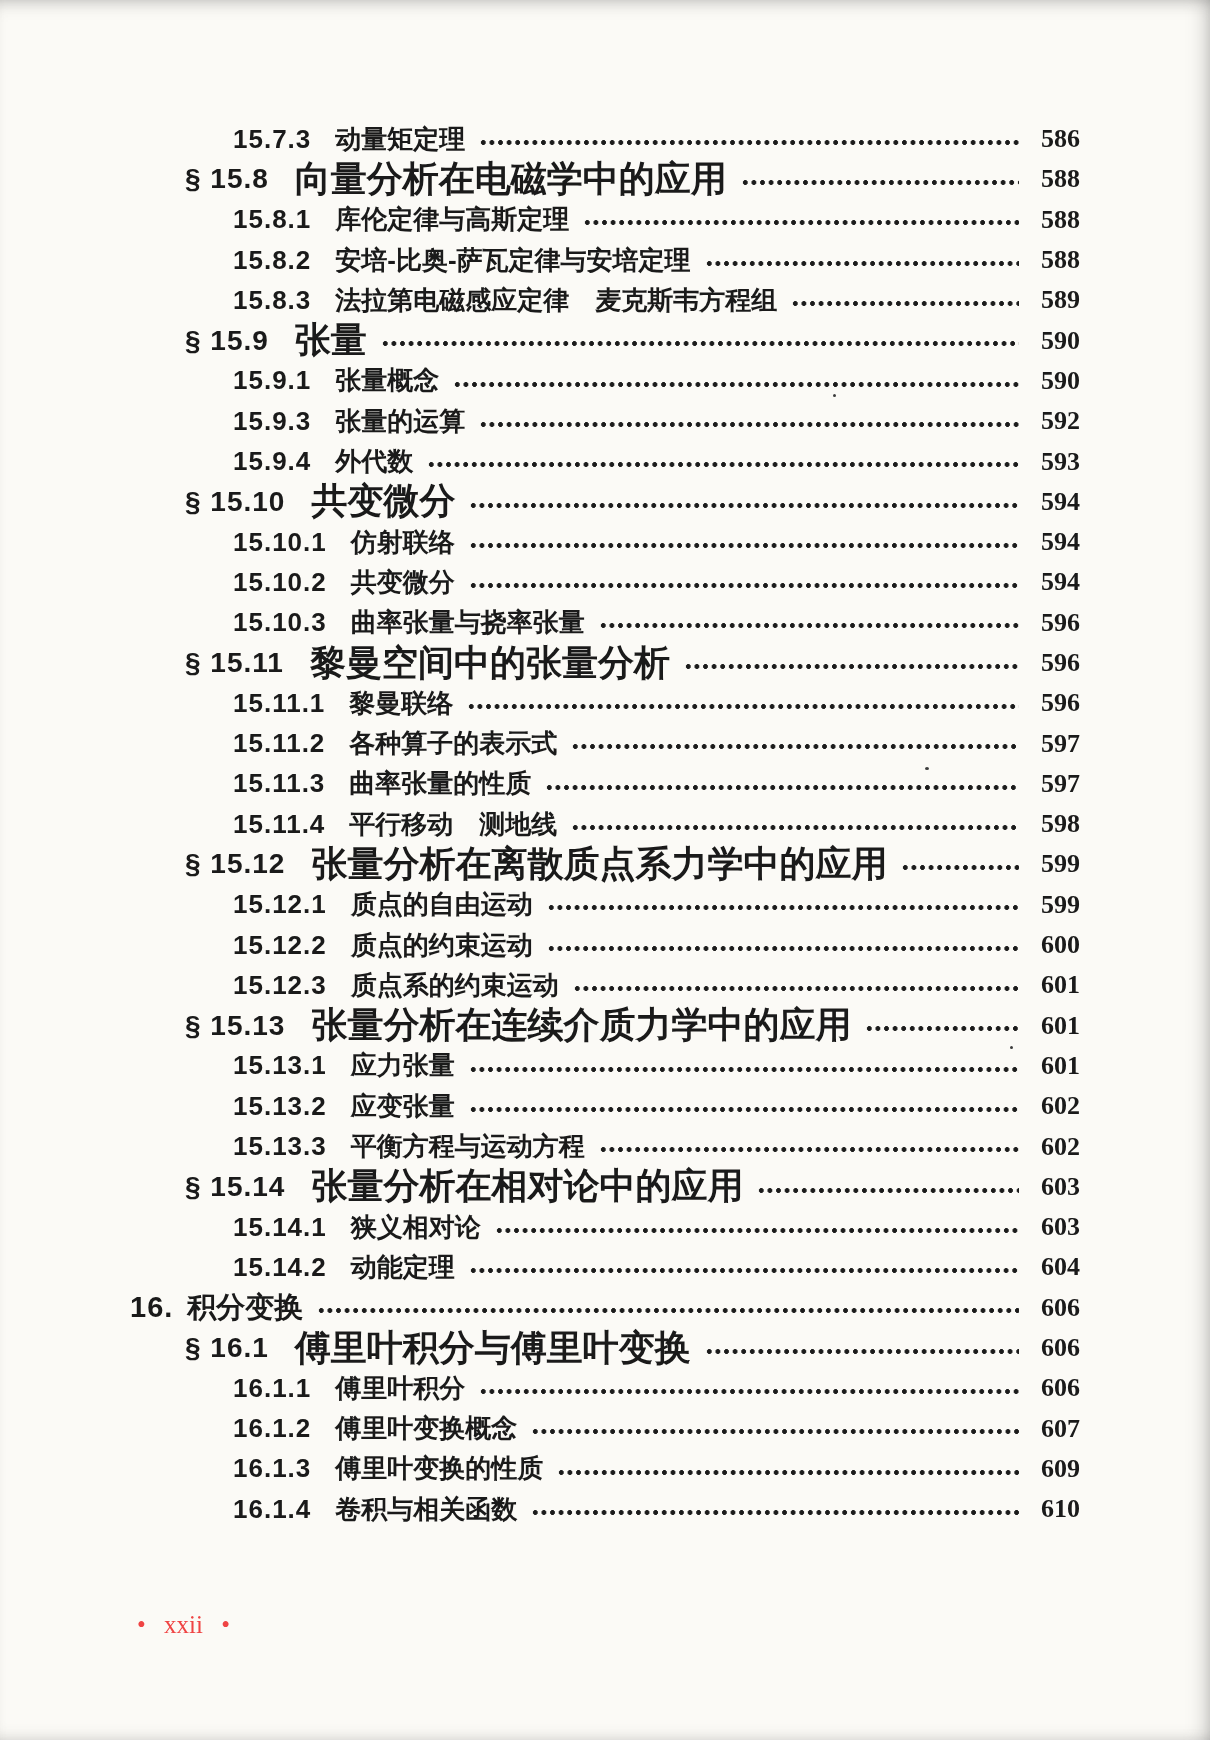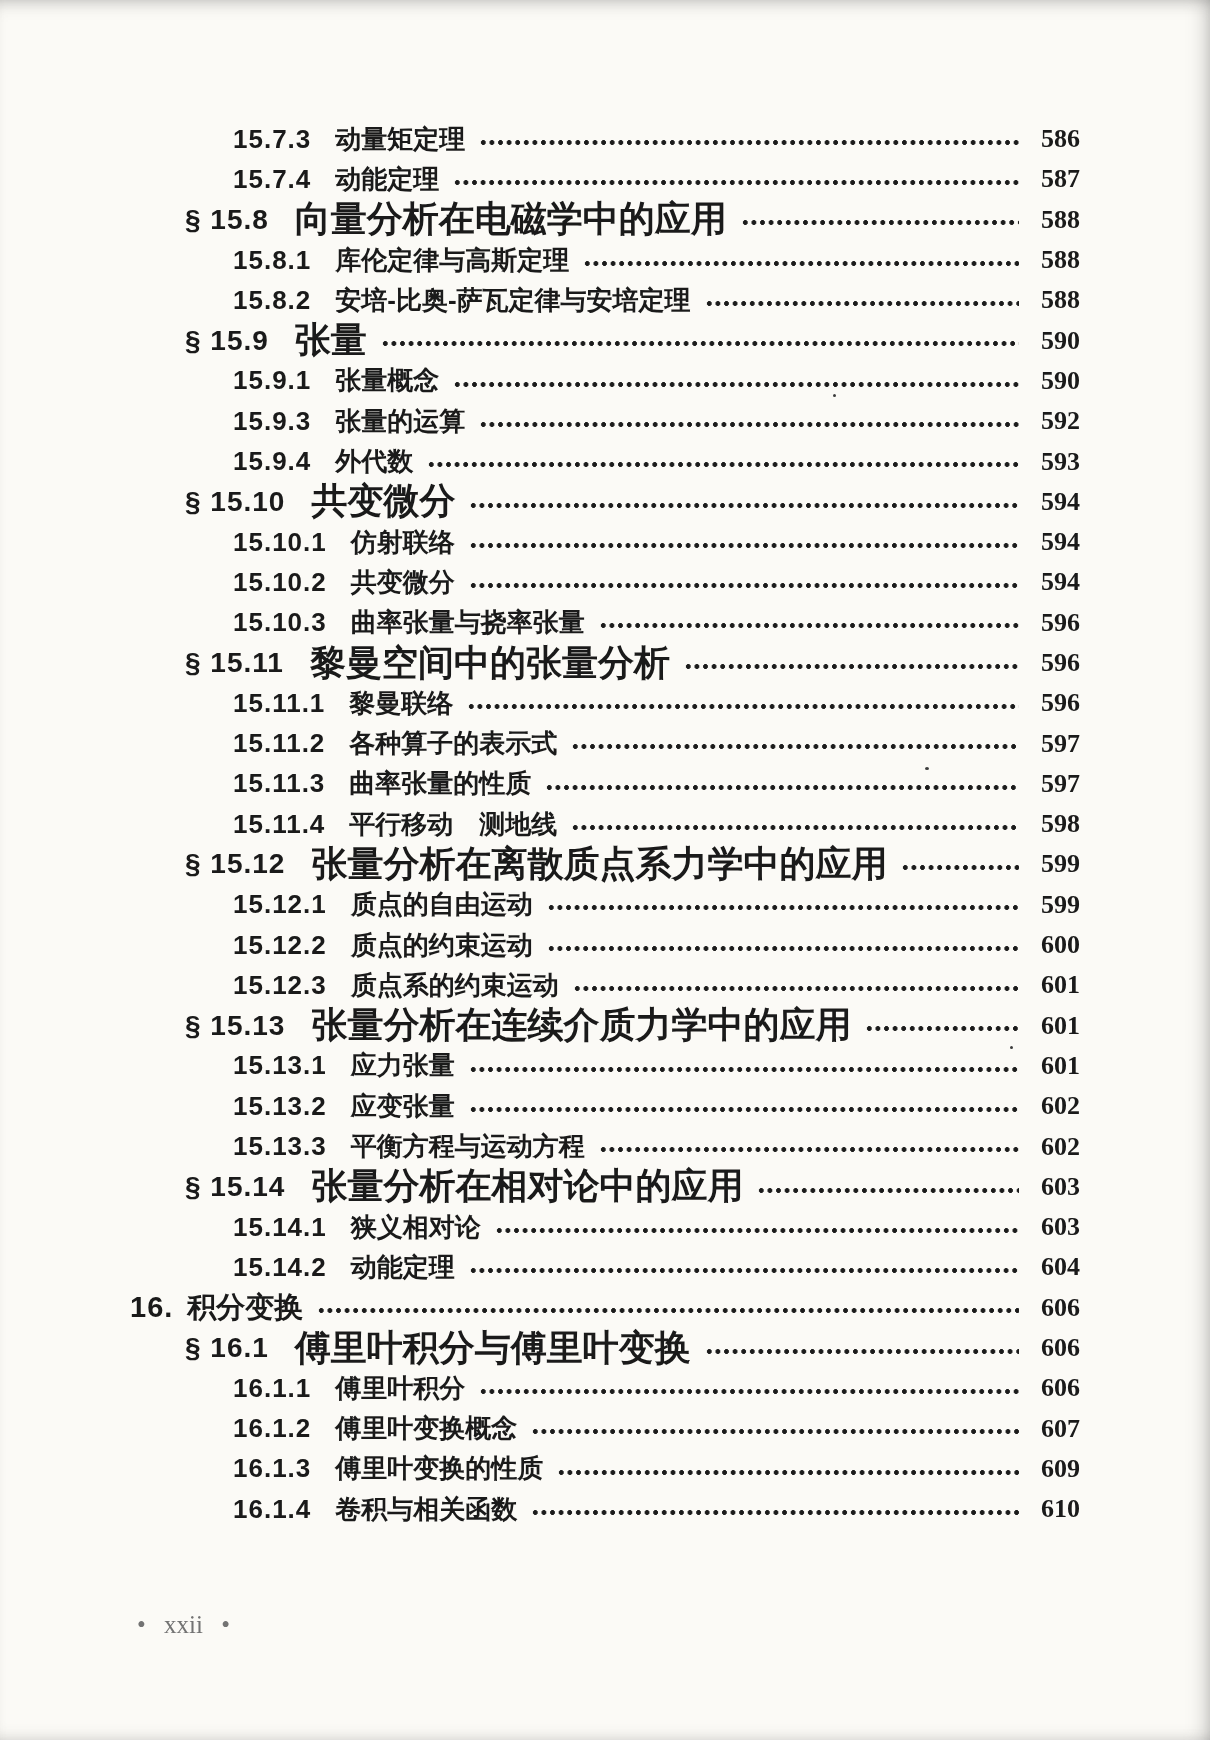--- a/index.html
+++ b/index.html
@@ -65,62 +65,62 @@
     font-size:26px;
     font-weight:700;
     font-family:"Liberation Serif", serif;
   }
   .footer{
     position:absolute;
     left:137px;top:1611px;
     font-size:25px;
     font-family:"Liberation Serif", serif;
     word-spacing:12px;
-    color:#737373;
+    color:#ef4444;
   }
   .speck{position:absolute;background:#3c3c3c;border-radius:50%;}
   .speck.s1{left:833px;top:394px;width:3px;height:3px;}
   .speck.s2{left:925px;top:767px;width:4px;height:3px;}
   .speck.s3{left:1010px;top:1046px;width:3px;height:3px;}
 </style>
 </head>
 <body>
 
 <div class="page-shade"></div>
 
 <div class="toc" id="toc">
     <div class="row sub">
     <span class="num">15.7.3</span>
     <span class="title">动量矩定理</span>
     <span class="leader"></span>
     <span class="pagenum">586</span>
   </div>
-    <div class="row sub">
-    <span class="num">15.7.4</span>
-    <span class="title">动能定理</span>
-    <span class="leader"></span>
-    <span class="pagenum">587</span>
-  </div>
     <div class="row section">
     <span class="num">§ 15.8</span>
     <span class="title">向量分析在电磁学中的应用</span>
     <span class="leader"></span>
     <span class="pagenum">588</span>
   </div>
     <div class="row sub">
     <span class="num">15.8.1</span>
     <span class="title">库伦定律与高斯定理</span>
     <span class="leader"></span>
     <span class="pagenum">588</span>
   </div>
     <div class="row sub">
     <span class="num">15.8.2</span>
     <span class="title">安培-比奥-萨瓦定律与安培定理</span>
     <span class="leader"></span>
     <span class="pagenum">588</span>
+  </div>
+    <div class="row sub">
+    <span class="num">15.8.3</span>
+    <span class="title">法拉第电磁感应定律　麦克斯韦方程组</span>
+    <span class="leader"></span>
+    <span class="pagenum">589</span>
   </div>
     <div class="row section">
     <span class="num">§ 15.9</span>
     <span class="title">张量</span>
     <span class="leader"></span>
     <span class="pagenum">590</span>
   </div>
     <div class="row sub">
     <span class="num">15.9.1</span>
     <span class="title">张量概念</span>

